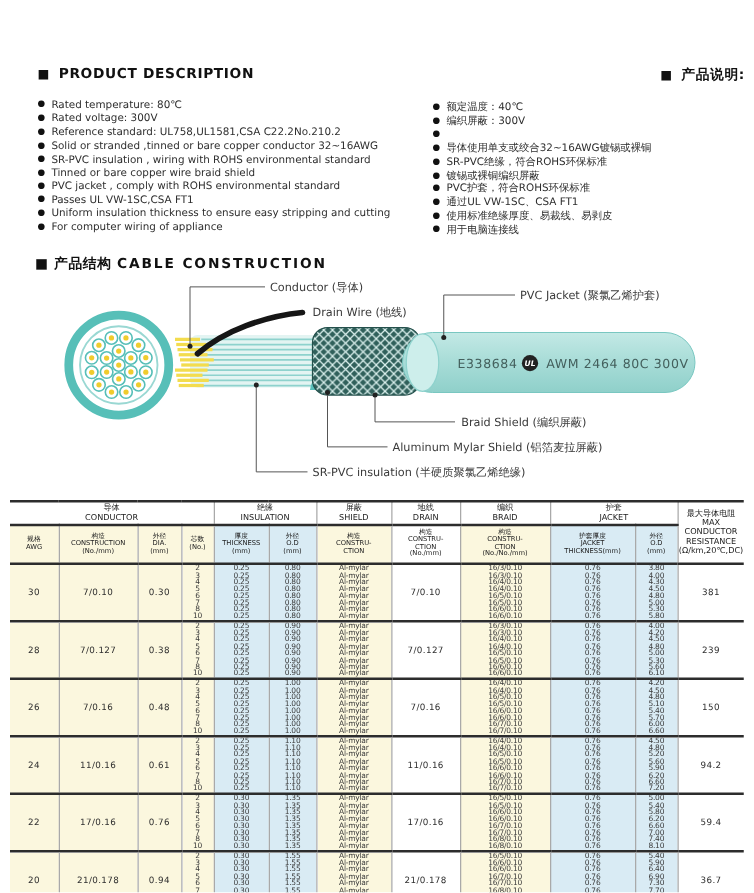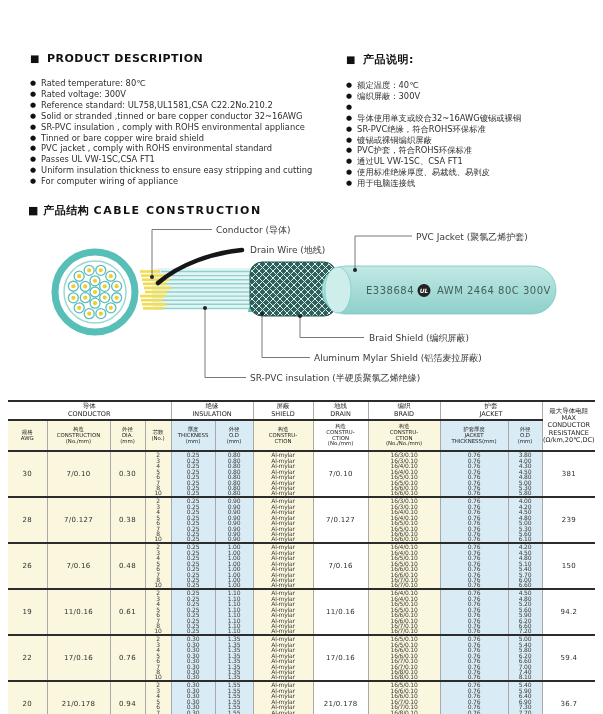--- a/index.html
+++ b/index.html
@@ -1,21 +1,21 @@
 <!DOCTYPE html>
 <html><head>
 <meta charset="utf-8">
 <style>
   html,body{margin:0;padding:0;}
   .page{position:relative;width:603px;height:714px;background:#ffffff;overflow:hidden;
         font-family:"DejaVu Sans",sans-serif;color:#333;}
   
   .top{display:flex;padding:16px 0 0 30px;}
   .col-en{width:308px;}
-  .col-zh{width:250px;margin-left:8px;}
+  .col-zh{width:250px;margin-left:8px;text-align:right;}
   .sec-head{font-size:11px;font-weight:bold;color:#111;letter-spacing:0.5px;margin-bottom:13px;white-space:nowrap;margin-top:36px;}
   .sec-head .sq{font-size:10px;margin-right:7px;}
   ul.bullets{list-style:none;margin:0;padding:0;}
   ul.bullets li{display:flex;align-items:flex-start;font-size:8.3px;line-height:10.9px;color:#2e2e2e;white-space:nowrap;}
   ul.bullets .b{font-size:7px;margin-right:5px;line-height:10.9px;color:#111;}
   
   .cons-head{margin:14px 0 0 28px;font-size:11px;font-weight:bold;color:#111;letter-spacing:0.5px;}
   .cons-head .en{letter-spacing:1.5px;}
   svg.diagram{display:block;margin-top:4px;}
   
@@ -55,21 +55,21 @@
         <li>
             <span class="b">●</span>
             <span>Reference standard: UL758,UL1581,CSA C22.2No.210.2</span>
           </li>
         <li>
             <span class="b">●</span>
             <span>Solid or stranded ,tinned or bare copper conductor 32~16AWG</span>
           </li>
         <li>
             <span class="b">●</span>
-            <span>SR-PVC insulation , comply with ROHS environmental appliance</span>
+            <span>SR-PVC insulation , wiring with ROHS environmental standard</span>
           </li>
         <li>
             <span class="b">●</span>
             <span>Tinned or bare copper wire braid shield</span>
           </li>
         <li>
             <span class="b">●</span>
             <span>PVC jacket , comply with ROHS environmental standard</span>
           </li>
         <li>
@@ -517,21 +517,21 @@
 4.50
 4.80
 5.10
 5.40
 5.70
 6.00
 6.60</td>
         <td class="wh sv">150</td>
       </tr>
       <tr class="data">
-        <td class="cr sv">19</td>
+        <td class="cr sv">24</td>
         <td class="cr sv">11/0.16</td>
         <td class="cr sv">0.61</td>
         <td class="cr st">2
 3
 4
 5
 6
 7
 8
 10</td>

